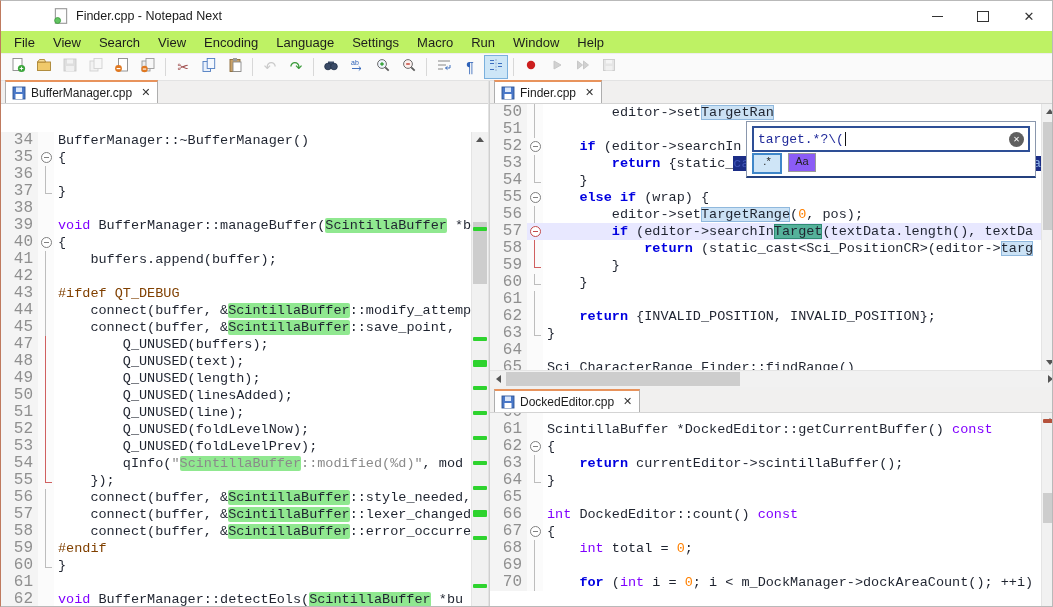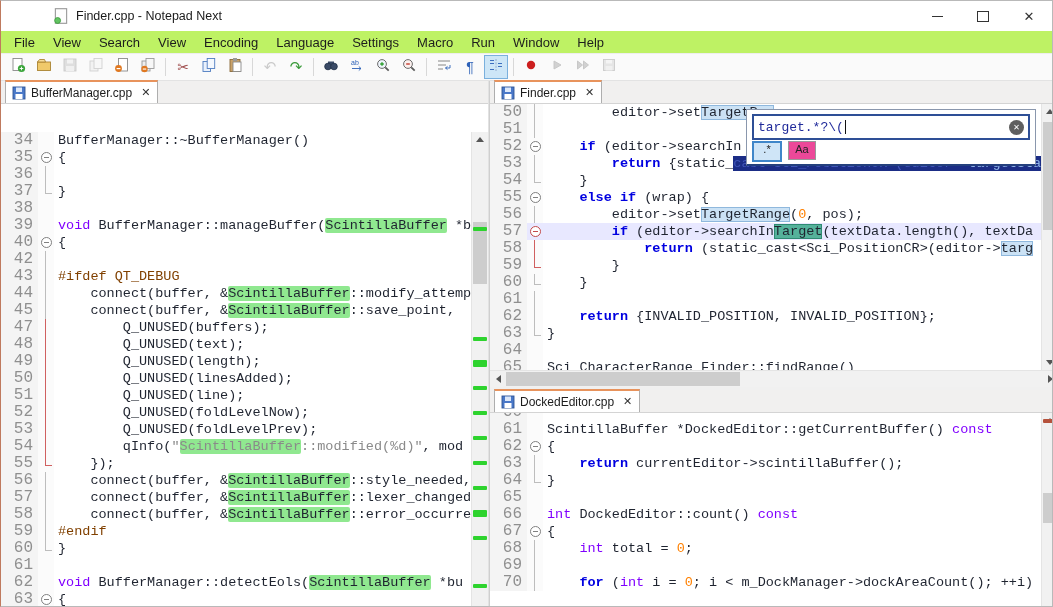--- a/index.html
+++ b/index.html
@@ -77,30 +77,30 @@
   .hscroll{height:16px;flex:none;background:#f1f1f1;border-top:1px solid #e4e4e4;position:relative;}
   .sarr{position:absolute;width:16px;height:15px;display:flex;align-items:center;justify-content:center;}
   .tri-up{width:0;height:0;border-left:4px solid transparent;border-right:4px solid transparent;border-bottom:5px solid #555;}
   .tri-down{width:0;height:0;border-left:4px solid transparent;border-right:4px solid transparent;border-top:5px solid #555;}
   .tri-left{width:0;height:0;border-top:4px solid transparent;border-bottom:4px solid transparent;border-right:5px solid #555;}
   .tri-right{width:0;height:0;border-top:4px solid transparent;border-bottom:4px solid transparent;border-left:5px solid #555;}
   .vthumb{position:absolute;left:1px;right:1px;background:#cdcdcd;}
   .hthumb{position:absolute;top:1px;bottom:1px;background:#cdcdcd;}
   .mark{position:absolute;left:1px;right:1px;border-radius:1px;}
   
-  #search-popup{position:absolute;left:256px;top:28px;width:288px;height:54px;background:#fff;
+  #search-popup{position:absolute;left:256px;top:40px;width:288px;height:54px;background:#fff;
                 border:1px solid #8a97ad;border-bottom:2px solid #24407e;z-index:30;}
   #search-input{position:absolute;left:5px;right:5px;top:4px;height:22px;border:2px solid #2e4f96;
                 display:flex;align-items:center;padding:0 4px;
                 font-family:"Liberation Mono",monospace;font-size:13px;color:#202a9a;background:#fff;}
   .caret{width:1px;height:14px;background:#111;margin-left:1px;}
   #search-close{margin-left:auto;width:15px;height:15px;border-radius:50%;background:#5f5f5f;color:#fff;
                 font-size:10px;line-height:15px;text-align:center;font-weight:bold;}
   #search-btns{position:absolute;left:5px;top:31px;display:flex;gap:6px;}
-  .sbtn{min-width:22px;height:17px;border:1px solid #9a9a9a;background:#ec4899;font-size:11px;
+  .sbtn{min-width:22px;height:17px;border:1px solid #9a9a9a;background:#8b5cf6;font-size:11px;
         text-align:center;line-height:15px;color:#222;padding:0 2px;}
   .sbtn.active{background:#cfe5f7;border:2px solid #3f86c9;line-height:12px;}
 </style>
 </head>
 <body>
 
 <div id="app">
 
   <div id="titlebar">
     <span class="appicon">
@@ -325,20 +325,27 @@
               <span class="code"><span class="type">void</span><span class="pl"> BufferManager::manageBuffer(</span><span class="hlg">ScintillaBuffer</span><span class="pl"> *b</span></span>
             </div>
             <div class="line">
               <span class="ln">40</span>
               <span class="fold">
                 <span class="fcirc"></span>
               </span>
               <span class="code"><span class="pl">{</span></span>
             </div>
             <div class="line">
+              <span class="ln">41</span>
+              <span class="fold">
+                <span class="fline"></span>
+              </span>
+              <span class="code"><span class="pl">    buffers.append(buffer);</span></span>
+            </div>
+            <div class="line">
               <span class="ln">42</span>
               <span class="fold">
                 <span class="fline"></span>
               </span>
               <span class="code"></span>
             </div>
             <div class="line">
               <span class="ln">43</span>
               <span class="fold">
                 <span class="fline"></span>

